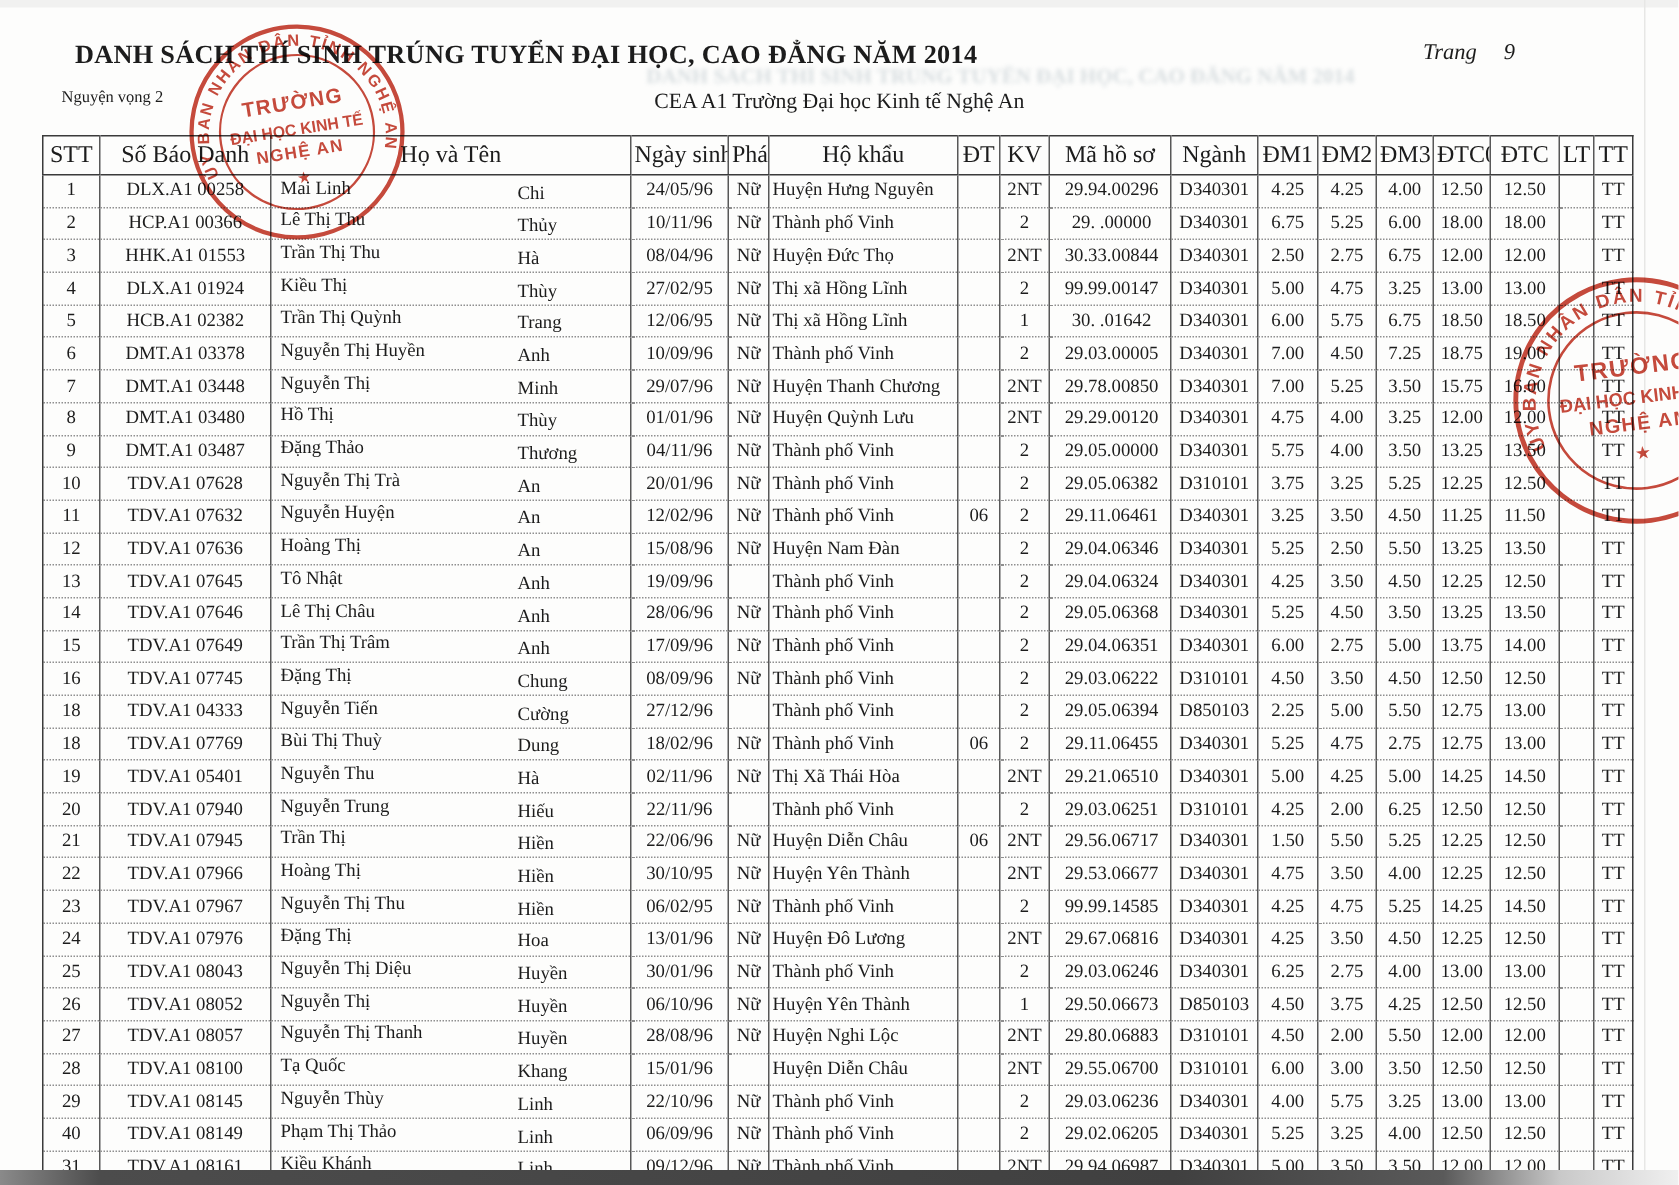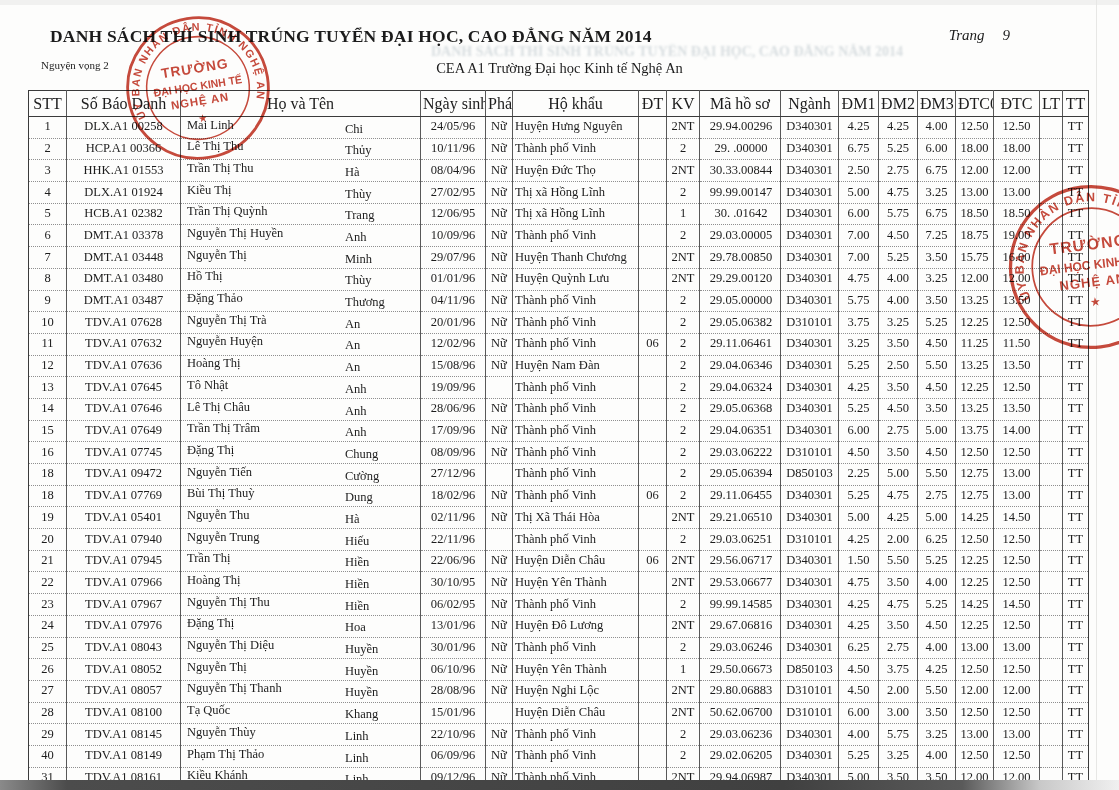--- a/index.html
+++ b/index.html
@@ -479,21 +479,21 @@
         <td class="c">4.50</td>
         <td class="c">3.50</td>
         <td class="c">4.50</td>
         <td class="c">12.50</td>
         <td class="c">12.50</td>
         <td class="c"></td>
         <td class="c">TT</td>
       </tr>
       <tr>
         <td class="c">18</td>
-        <td class="c">TDV.A1 09472</td>
+        <td class="c">TDV.A1 04333</td>
         <td class="name-cell l"><span class="ho">Nguyễn Tiến</span><span class="ten">Cường</span></td>
         <td class="c">27/12/96</td>
         <td class="c"></td>
         <td class="l">Thành phố Vinh</td>
         <td class="c"></td>
         <td class="c">2</td>
         <td>
           <span class="ma-wrap">
             <span>29.05.</span>
             <span>06394</span>
@@ -752,21 +752,21 @@
         <td class="c">28</td>
         <td class="c">TDV.A1 08100</td>
         <td class="name-cell l"><span class="ho">Tạ Quốc</span><span class="ten">Khang</span></td>
         <td class="c">15/01/96</td>
         <td class="c"></td>
         <td class="l">Huyện Diễn Châu</td>
         <td class="c"></td>
         <td class="c">2NT</td>
         <td>
           <span class="ma-wrap">
-            <span>50.62.</span>
+            <span>29.55.</span>
             <span>06700</span>
           </span>
         </td>
         <td class="c">D310101</td>
         <td class="c">6.00</td>
         <td class="c">3.00</td>
         <td class="c">3.50</td>
         <td class="c">12.50</td>
         <td class="c">12.50</td>
         <td class="c"></td>

